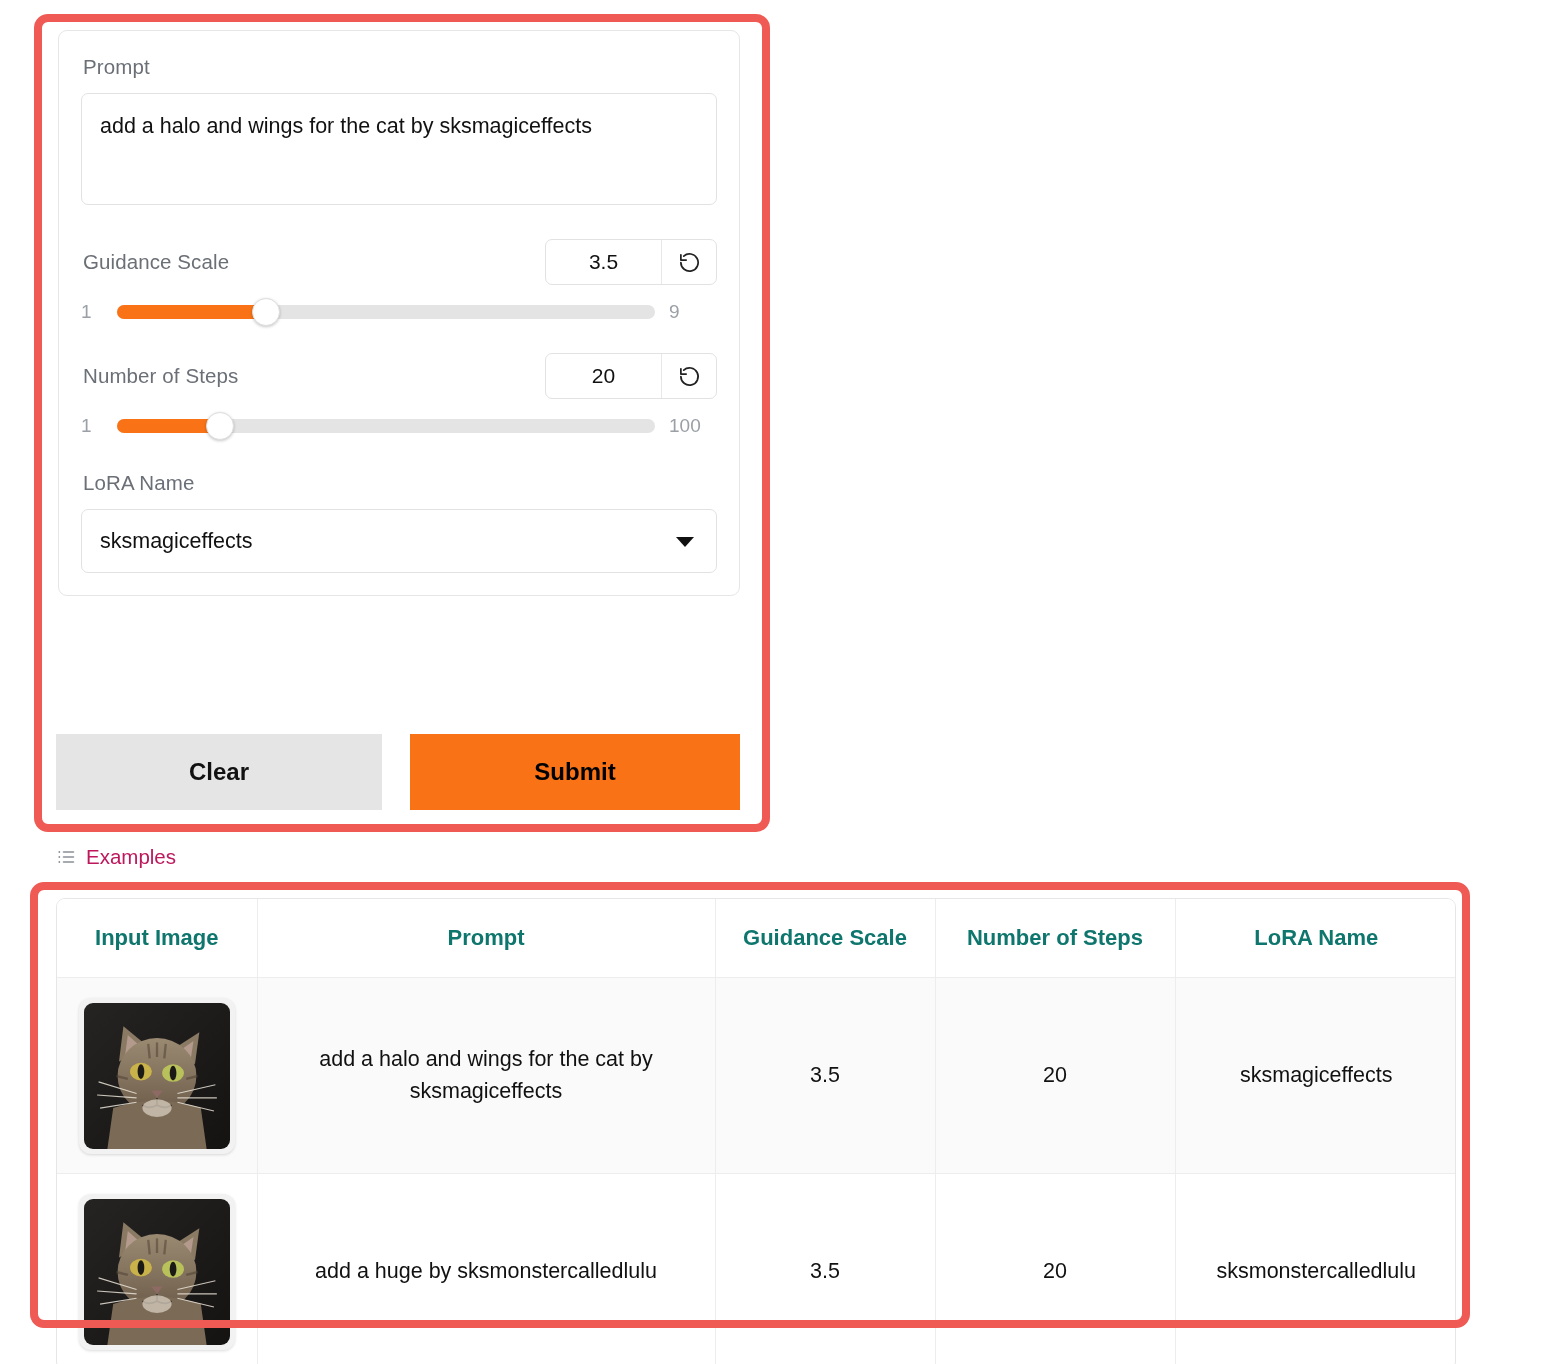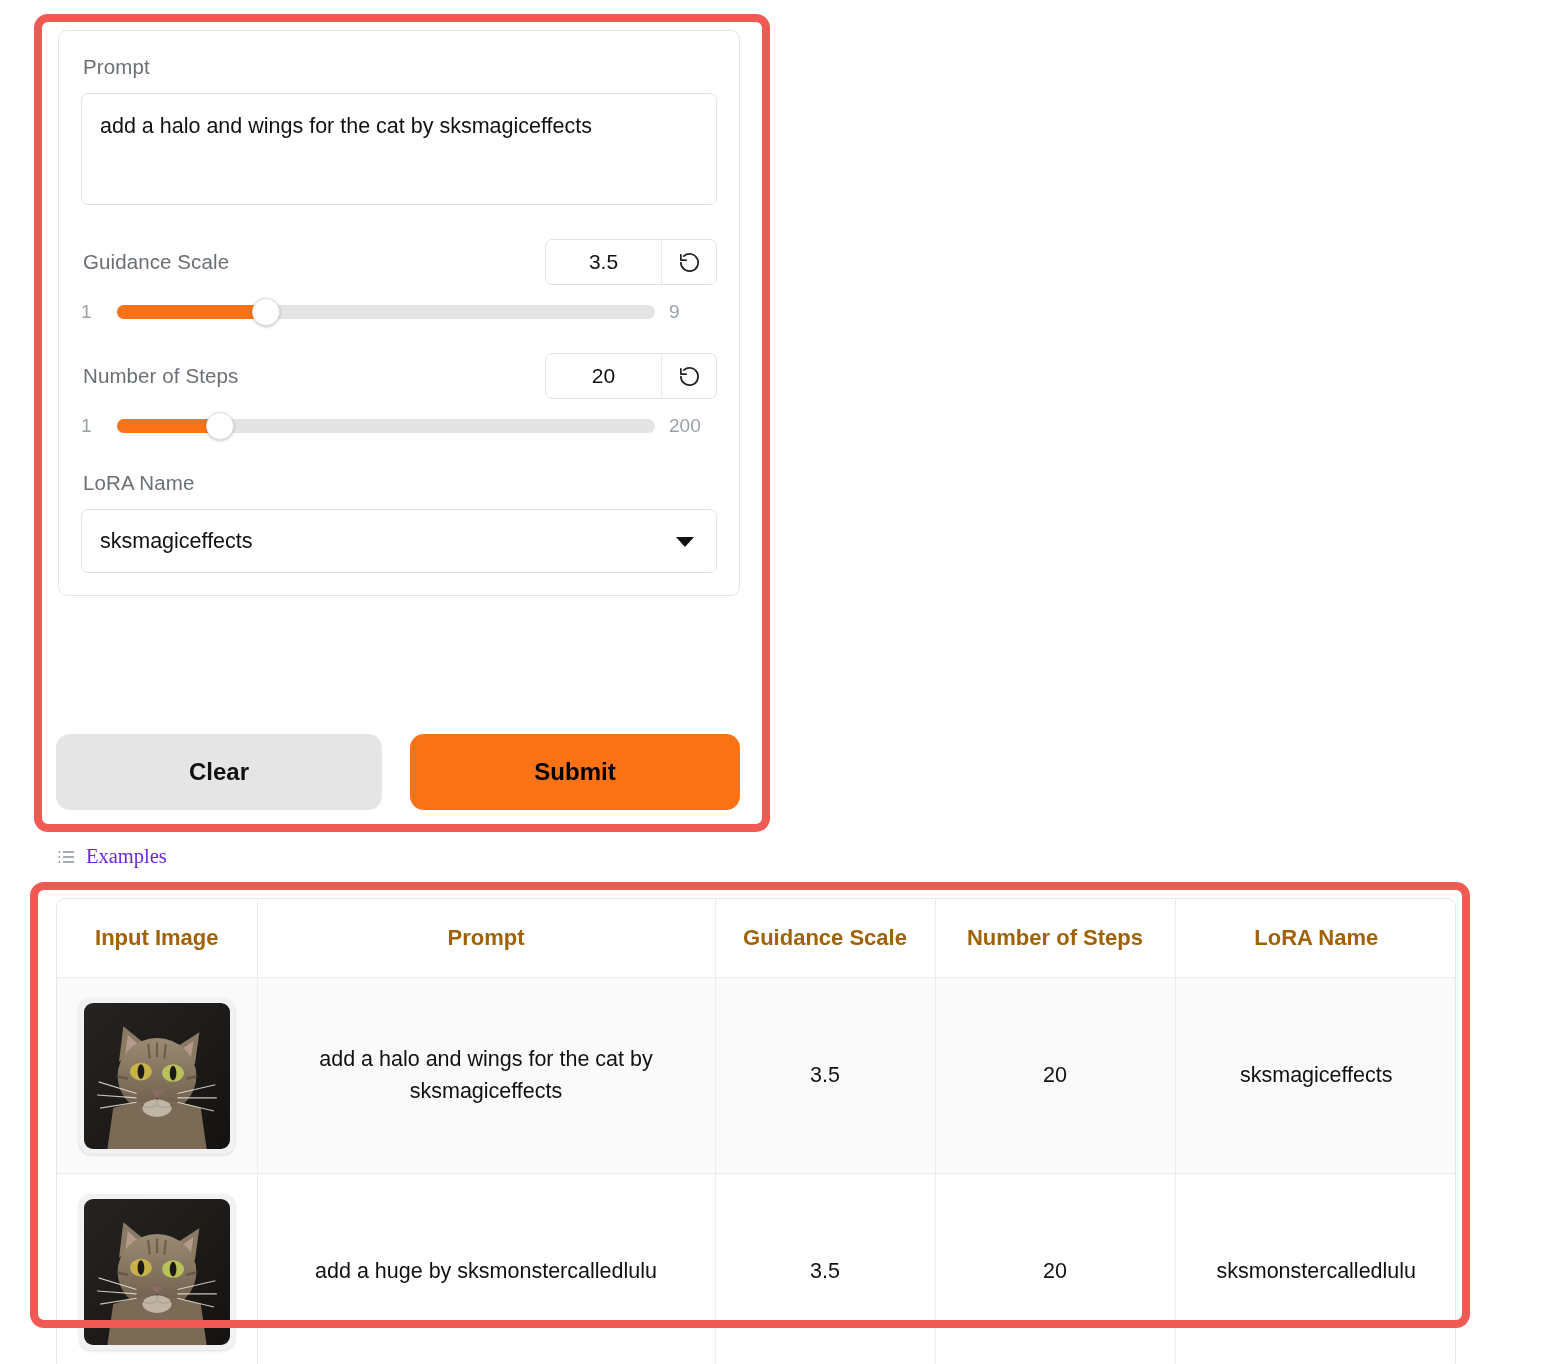--- a/index.html
+++ b/index.html
@@ -165,39 +165,38 @@
   #actions {
     position: absolute;
     left: 56px; top: 734px;
     width: 684px;
     display: flex;
     gap: 28px;
   }
   .btn {
     height: 76px;
     border: none;
-    border-radius: 14px;
+    border-radius: 0;
     font-family: "Liberation Sans", sans-serif;
     font-size: 24px;
     font-weight: bold;
     cursor: pointer;
   }
   #clear-button  { flex: 0 0 326px; background: #e5e5e5; color: #111; }
   #submit-button { flex: 0 0 330px; background: #f97316; color: #000000; }
 
   
   #examples-label {
     position: absolute;
     left: 56px; top: 845px;
     display: flex;
     align-items: center;
     gap: 10px;
     font-size: 20.5px;
-    color: #6d28d9;
-    font-family: Liberation Serif, serif;
+    color: #be185d;
   }
   #examples-list-icon { display: block; color: #8a8f96; }
 
   
   #examples-table-wrap {
     position: absolute;
     left: 56px; top: 898px;
     width: 1400px;
     border: 1px solid #e6e6e6;
     border-radius: 9px;
@@ -205,21 +204,21 @@
     overflow: hidden;
   }
   table#examples-table {
     width: 100%;
     border-collapse: collapse;
     table-layout: fixed;
   }
   #examples-table th {
     font-size: 22px;
     font-weight: bold;
-    color: #a16207;
+    color: #0f766e;
     padding: 26px 8px;
     border-right: 1px solid #ededed;
     border-bottom: 1px solid #ededed;
     background: #ffffff;
     text-align: center;
   }
   #examples-table th:last-child { border-right: none; }
   #examples-table td {
     font-size: 21.5px;
     color: #111;
@@ -299,21 +298,21 @@
           </span>
         </button>
       </div>
     </div>
     <div class="slider-row">
       <span class="slider-minmax slider-min">1</span>
       <div class="track" id="ns-track">
         <div class="track-fill" id="ns-fill" style="width: 19.1919%;"></div>
         <div class="track-thumb" id="ns-thumb" style="left: 19.1919%;"></div>
       </div>
-      <span class="slider-minmax slider-max">200</span>
+      <span class="slider-minmax slider-max">100</span>
     </div>
   </div>
 
   
   <div id="lora-block">
     <div class="field-label">LoRA Name</div>
     <div id="lora-select">
       <span id="lora-value">sksmagiceffects</span>
       <span id="lora-caret"></span>
     </div>

